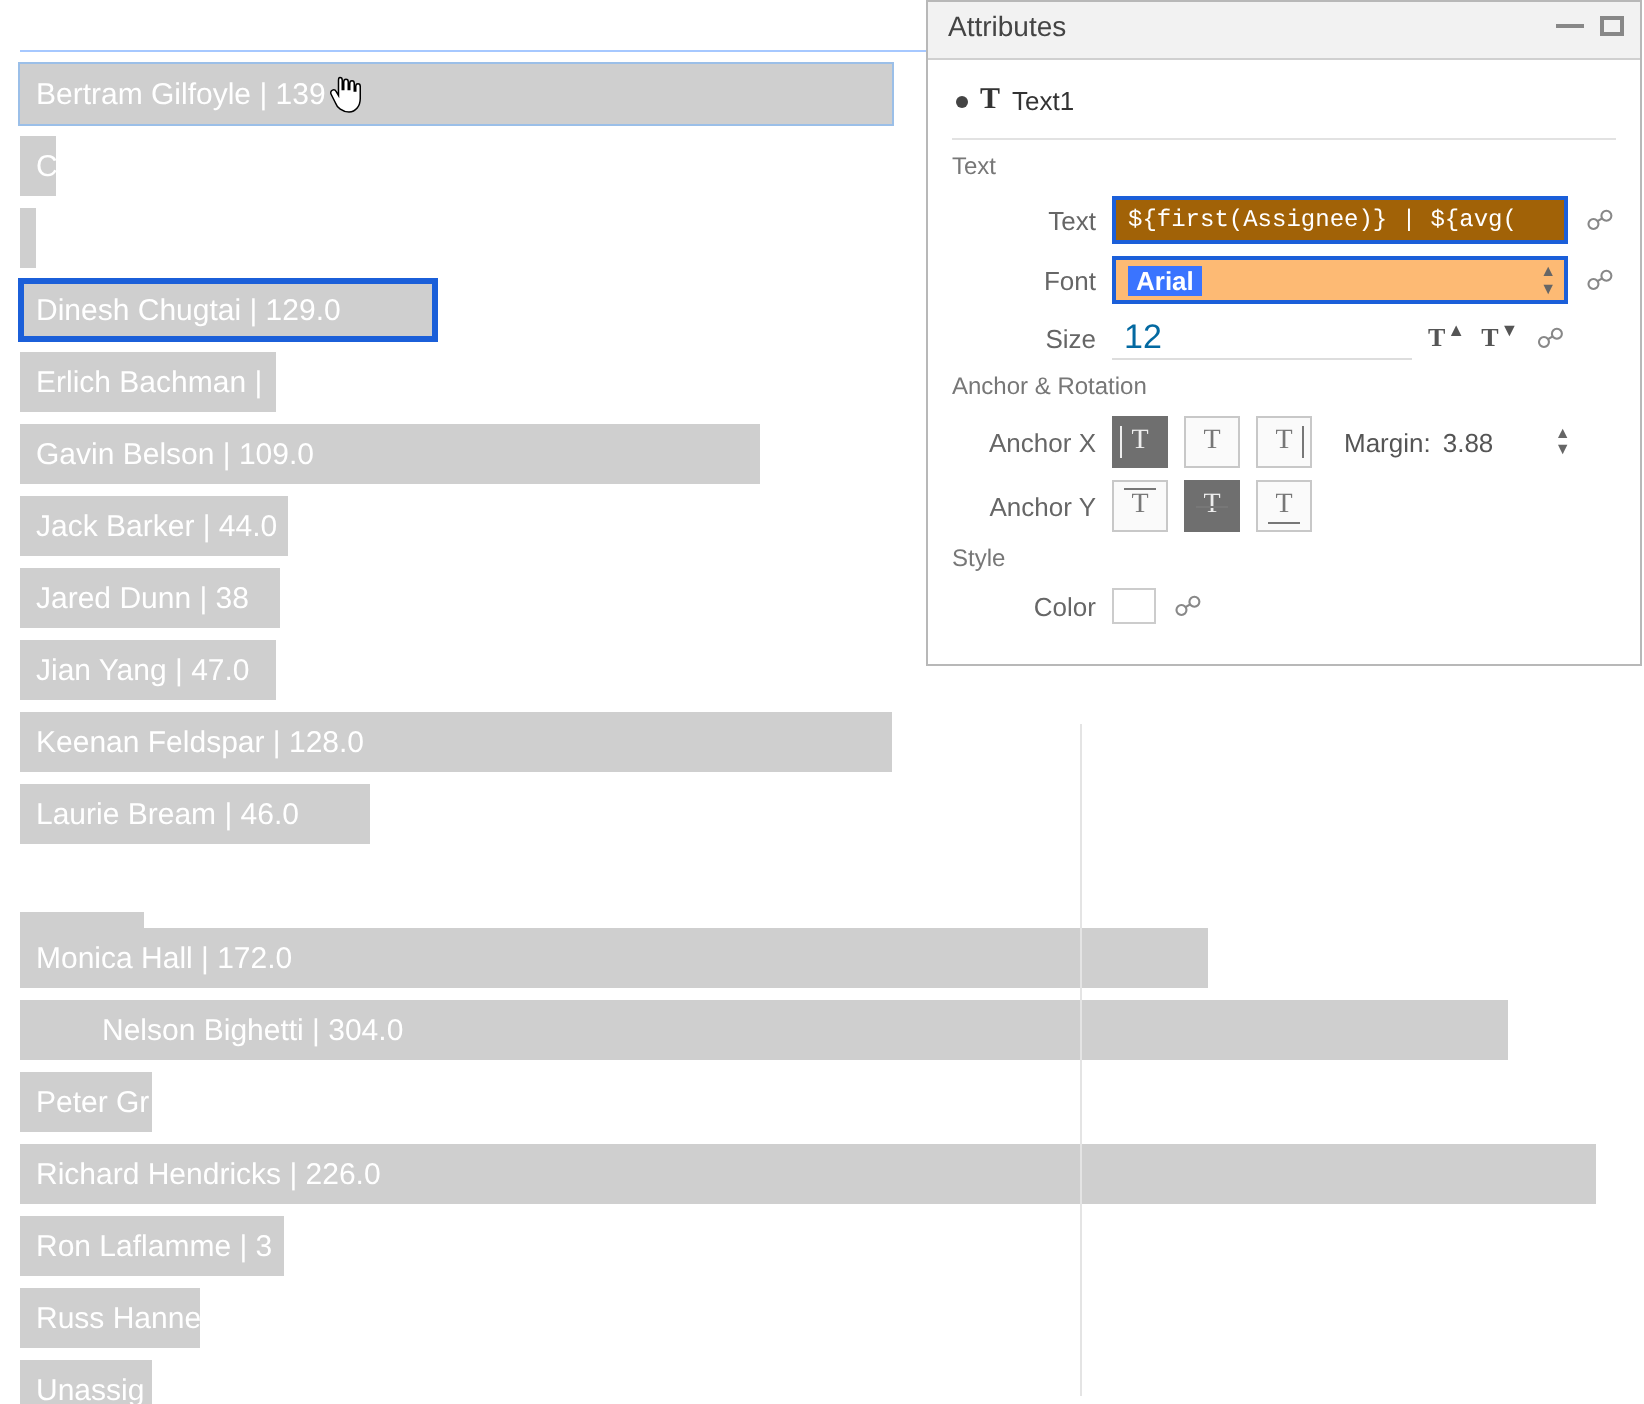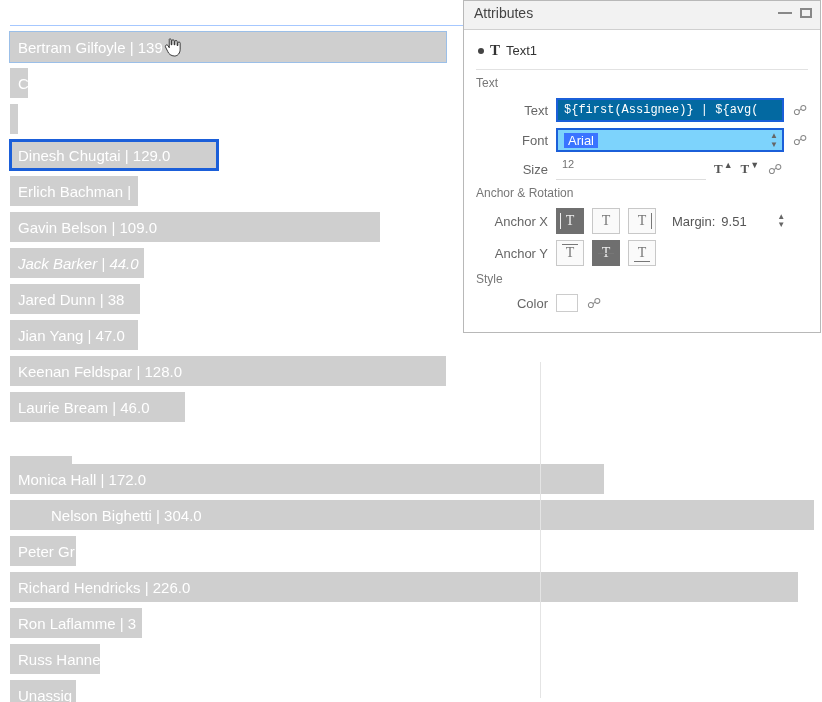--- a/index.html
+++ b/index.html
@@ -98,41 +98,42 @@
   .form-row .lbl {
     width: 72px;
     text-align: right;
     color:#666;
     font-size:13px;
   }
   .text-input {
     flex: 1;
     height: 24px;
     border: 2px solid #1b5fd9;
-    background: #0369a1;
+    background: #a16207;
     color: #fff;
     padding: 0 6px;
     font-family: "Courier New", monospace;
     font-size: 12px;
     display:flex;
     align-items:center;
     overflow:hidden;
     white-space:nowrap;
   }
   .font-input {
     flex: 1;
     height: 24px;
     border: 2px solid #1b5fd9;
-    background: #7dd3fc;
+    background: #fdba74;
     color: #333;
     padding: 0 6px;
     font-size: 13px;
     display:flex;
     align-items:center;
     position: relative;
+    font-weight: bold;
   }
   .font-input .sel {
     background:#3a74ff;
     color:#fff;
     padding: 0 4px;
   }
   .font-input .drop {
     position:absolute;
     right:4px;
     top:0;
@@ -141,24 +142,24 @@
     flex-direction:column;
     justify-content:center;
     gap:2px;
     font-size:8px;
     color:#666;
   }
   .plain-input {
     height: 22px;
     border:1px solid #ccc;
     padding: 0 6px;
-    font-size:11px;
-    display:flex;
-    align-items:flex-start;
-    color:#737373;
+    font-size:17px;
+    display:flex;
+    align-items:flex-end;
+    color:#0369a1;
     background:#fff;
   }
   .size-input { width: 150px; border:none; border-bottom:1px solid #ddd;}
   .link-icon {
     width:16px; height:16px; display:flex; align-items:center; justify-content:center;
     color:#888; font-size:14px;
   }
   .step-btn { font-family:"Times New Roman", serif; font-weight:bold; font-size:13px; color:#555; display:inline-flex; align-items:flex-start; gap:1px;}
   .step-btn .arr { font-size:9px; line-height:9px;}
   .anchor-btn {
@@ -230,21 +231,21 @@
       <div class="bar" style="width: 128px;">
         <span>Erlich Bachman |</span>
       </div>
     </div>
     <div class="bar-wrap">
       <div class="bar" style="width: 370px;">
         <span>Gavin Belson | 109.0</span>
       </div>
     </div>
     <div class="bar-wrap">
-      <div class="bar" style="width: 134px; font-style: italic;">
+      <div class="bar" style="width: 134px;">
         <span>Jack Barker | 44.0</span>
       </div>
     </div>
     <div class="bar-wrap">
       <div class="bar" style="width: 130px;">
         <span>Jared Dunn | 38</span>
       </div>
     </div>
     <div class="bar-wrap">
       <div class="bar" style="width: 128px;">
@@ -265,21 +266,21 @@
       <div class="bar" style="width: 62px; margin-top: 28px;">
         <span>Maximo</span>
       </div>
     </div>
     <div class="bar-wrap">
       <div class="bar" style="width: 594px;">
         <span>Monica Hall | 172.0</span>
       </div>
     </div>
     <div class="bar-wrap">
-      <div class="bar" style="width: 804px; padding-left: 41px;">
+      <div class="bar" style="width: 744px; padding-left: 41px;">
         <span>Nelson Bighetti | 304.0</span>
       </div>
     </div>
     <div class="bar-wrap">
       <div class="bar" style="width: 66px;">
         <span>Peter Gr</span>
       </div>
     </div>
     <div class="bar-wrap">
       <div class="bar" style="width: 788px;">
@@ -356,21 +357,21 @@
 
     <div class="section-label">Anchor &amp; Rotation</div>
 
     <div class="form-row">
       <span class="lbl">Anchor X</span>
       <span class="anchor-btn active"><span class="bar-left"></span>T</span>
       <span class="anchor-btn">T</span>
       <span class="anchor-btn">T<span class="bar-right"></span></span>
       <span class="margin-input">
         <span>Margin:</span>
-        <span class="val">9.51</span>
+        <span class="val">3.88</span>
         <span class="spin">▲<span>▼</span></span>
       </span>
     </div>
 
     <div class="form-row">
       <span class="lbl">Anchor Y</span>
       <span class="anchor-btn"><span class="bar-top"></span>T</span>
       <span class="anchor-btn active"><span class="bar-mid"></span>T</span>
       <span class="anchor-btn"><span class="bar-bot"></span>T</span>
     </div>

